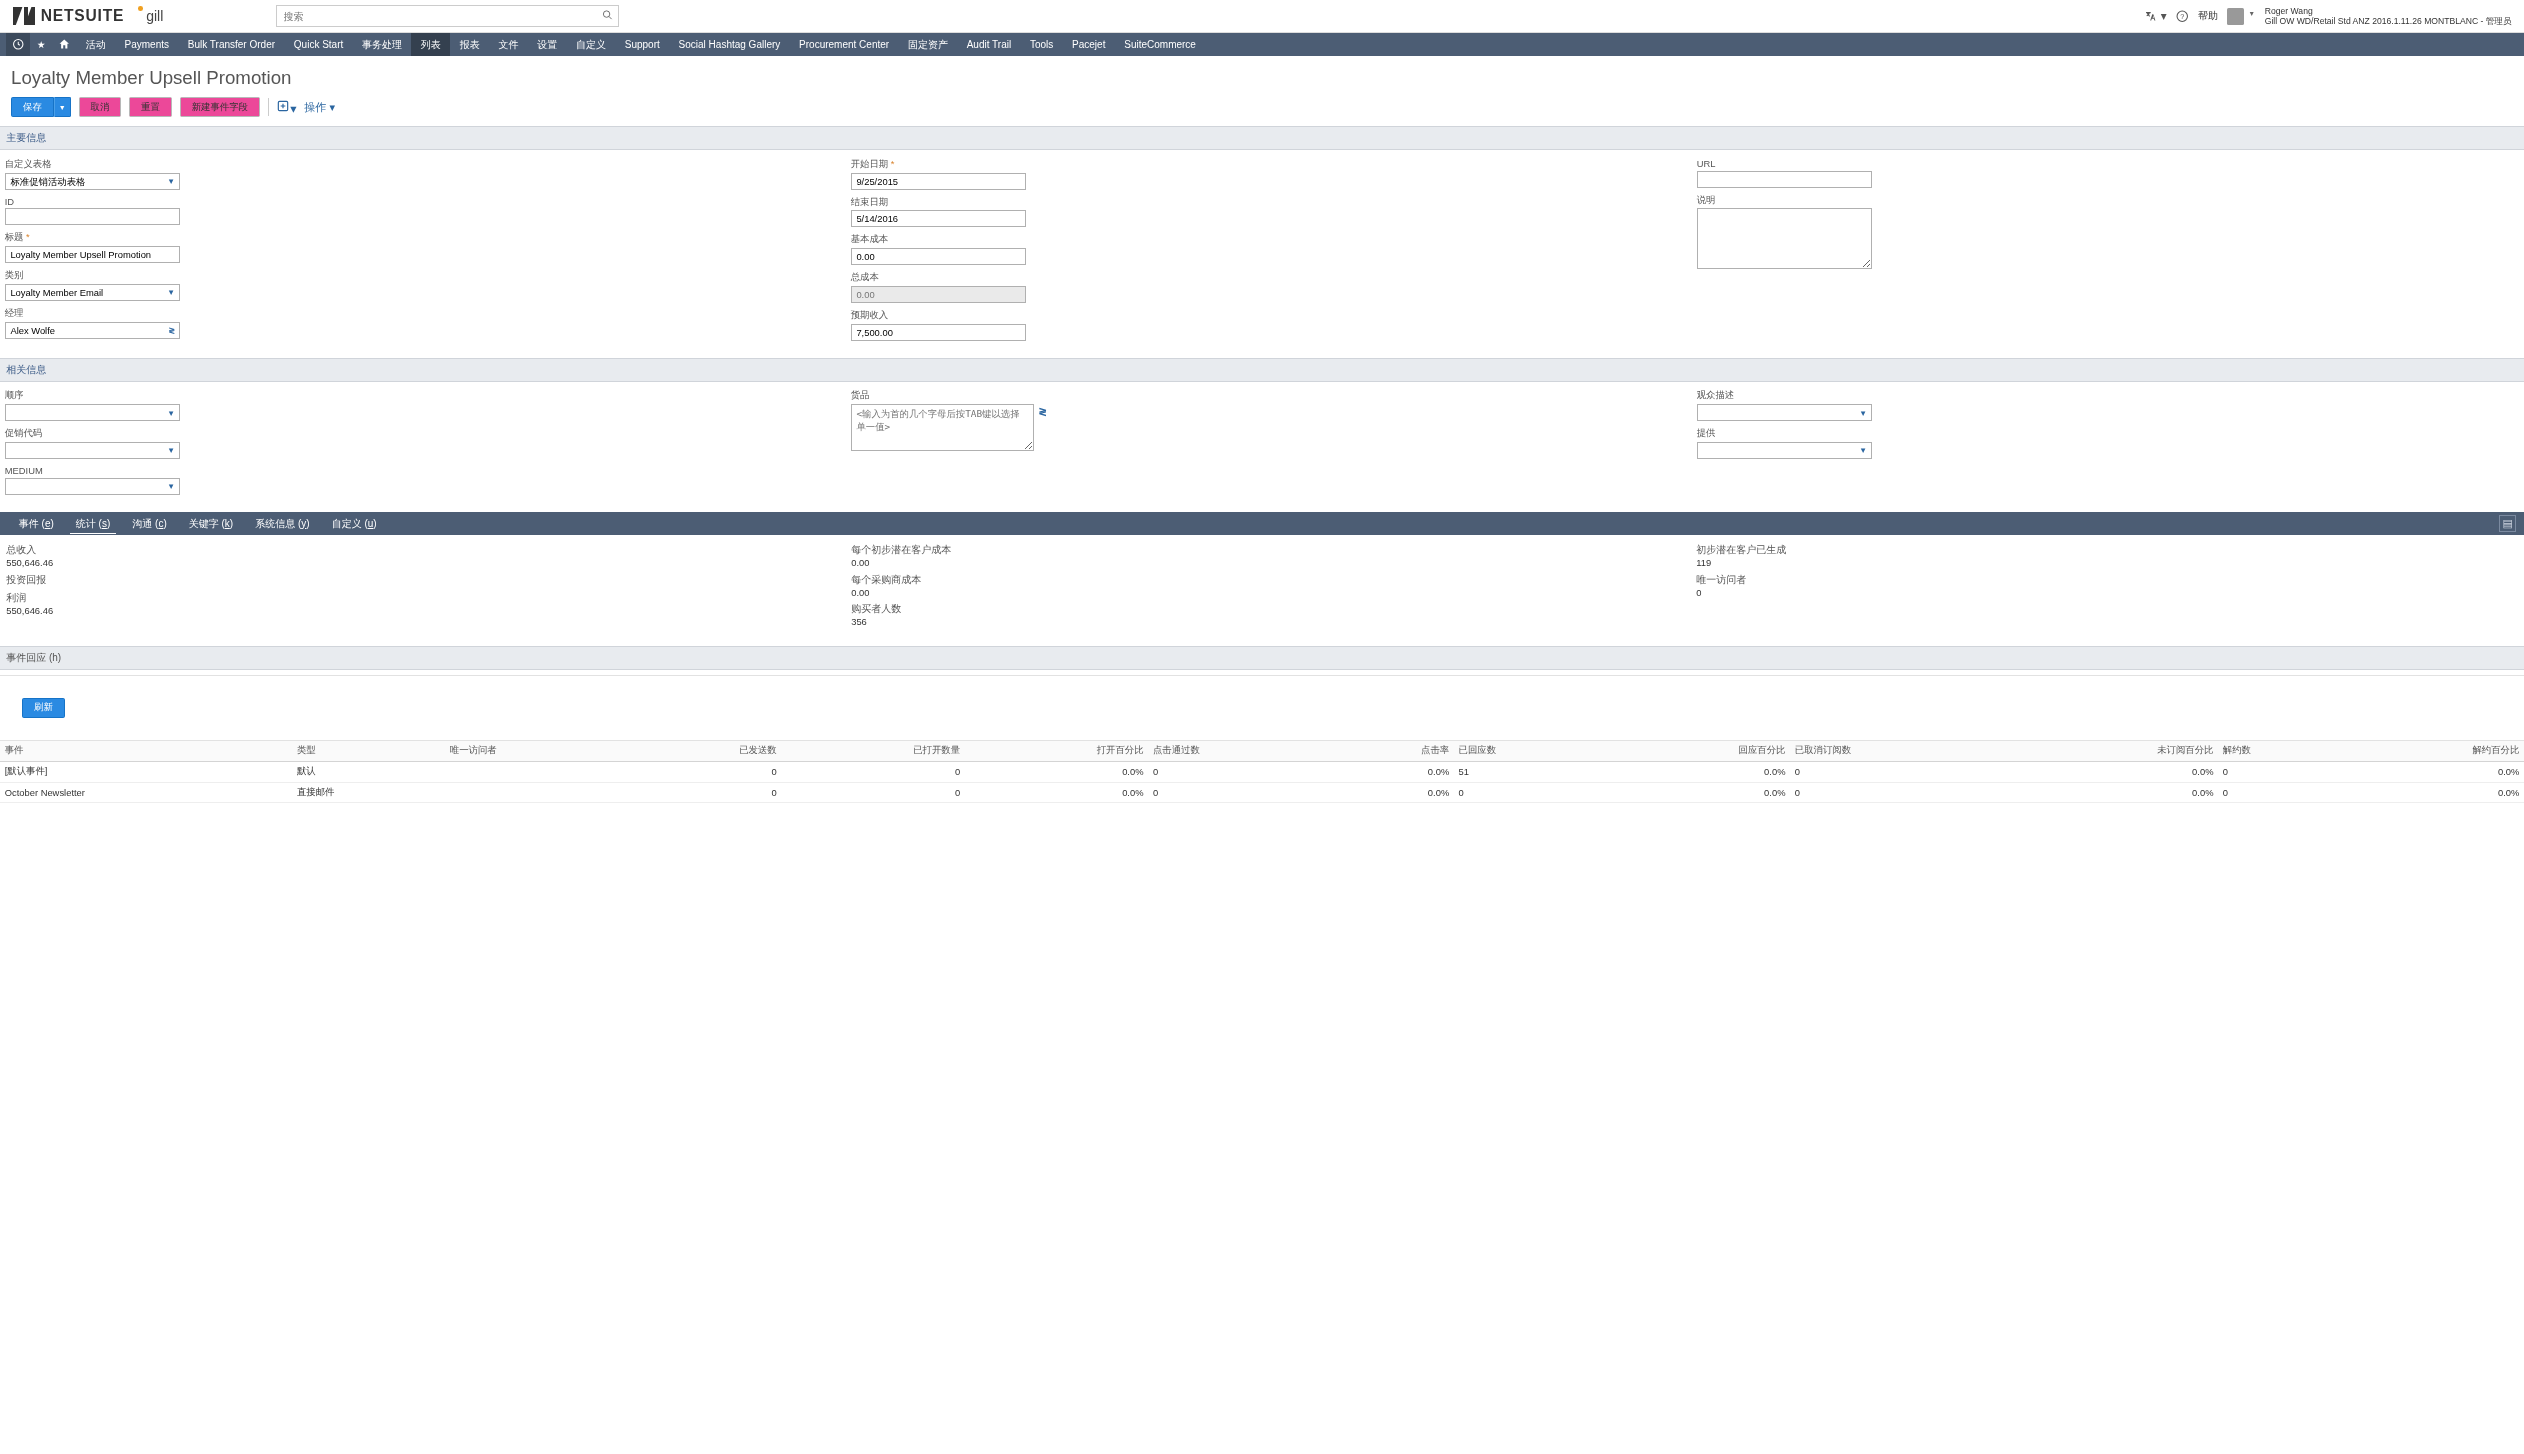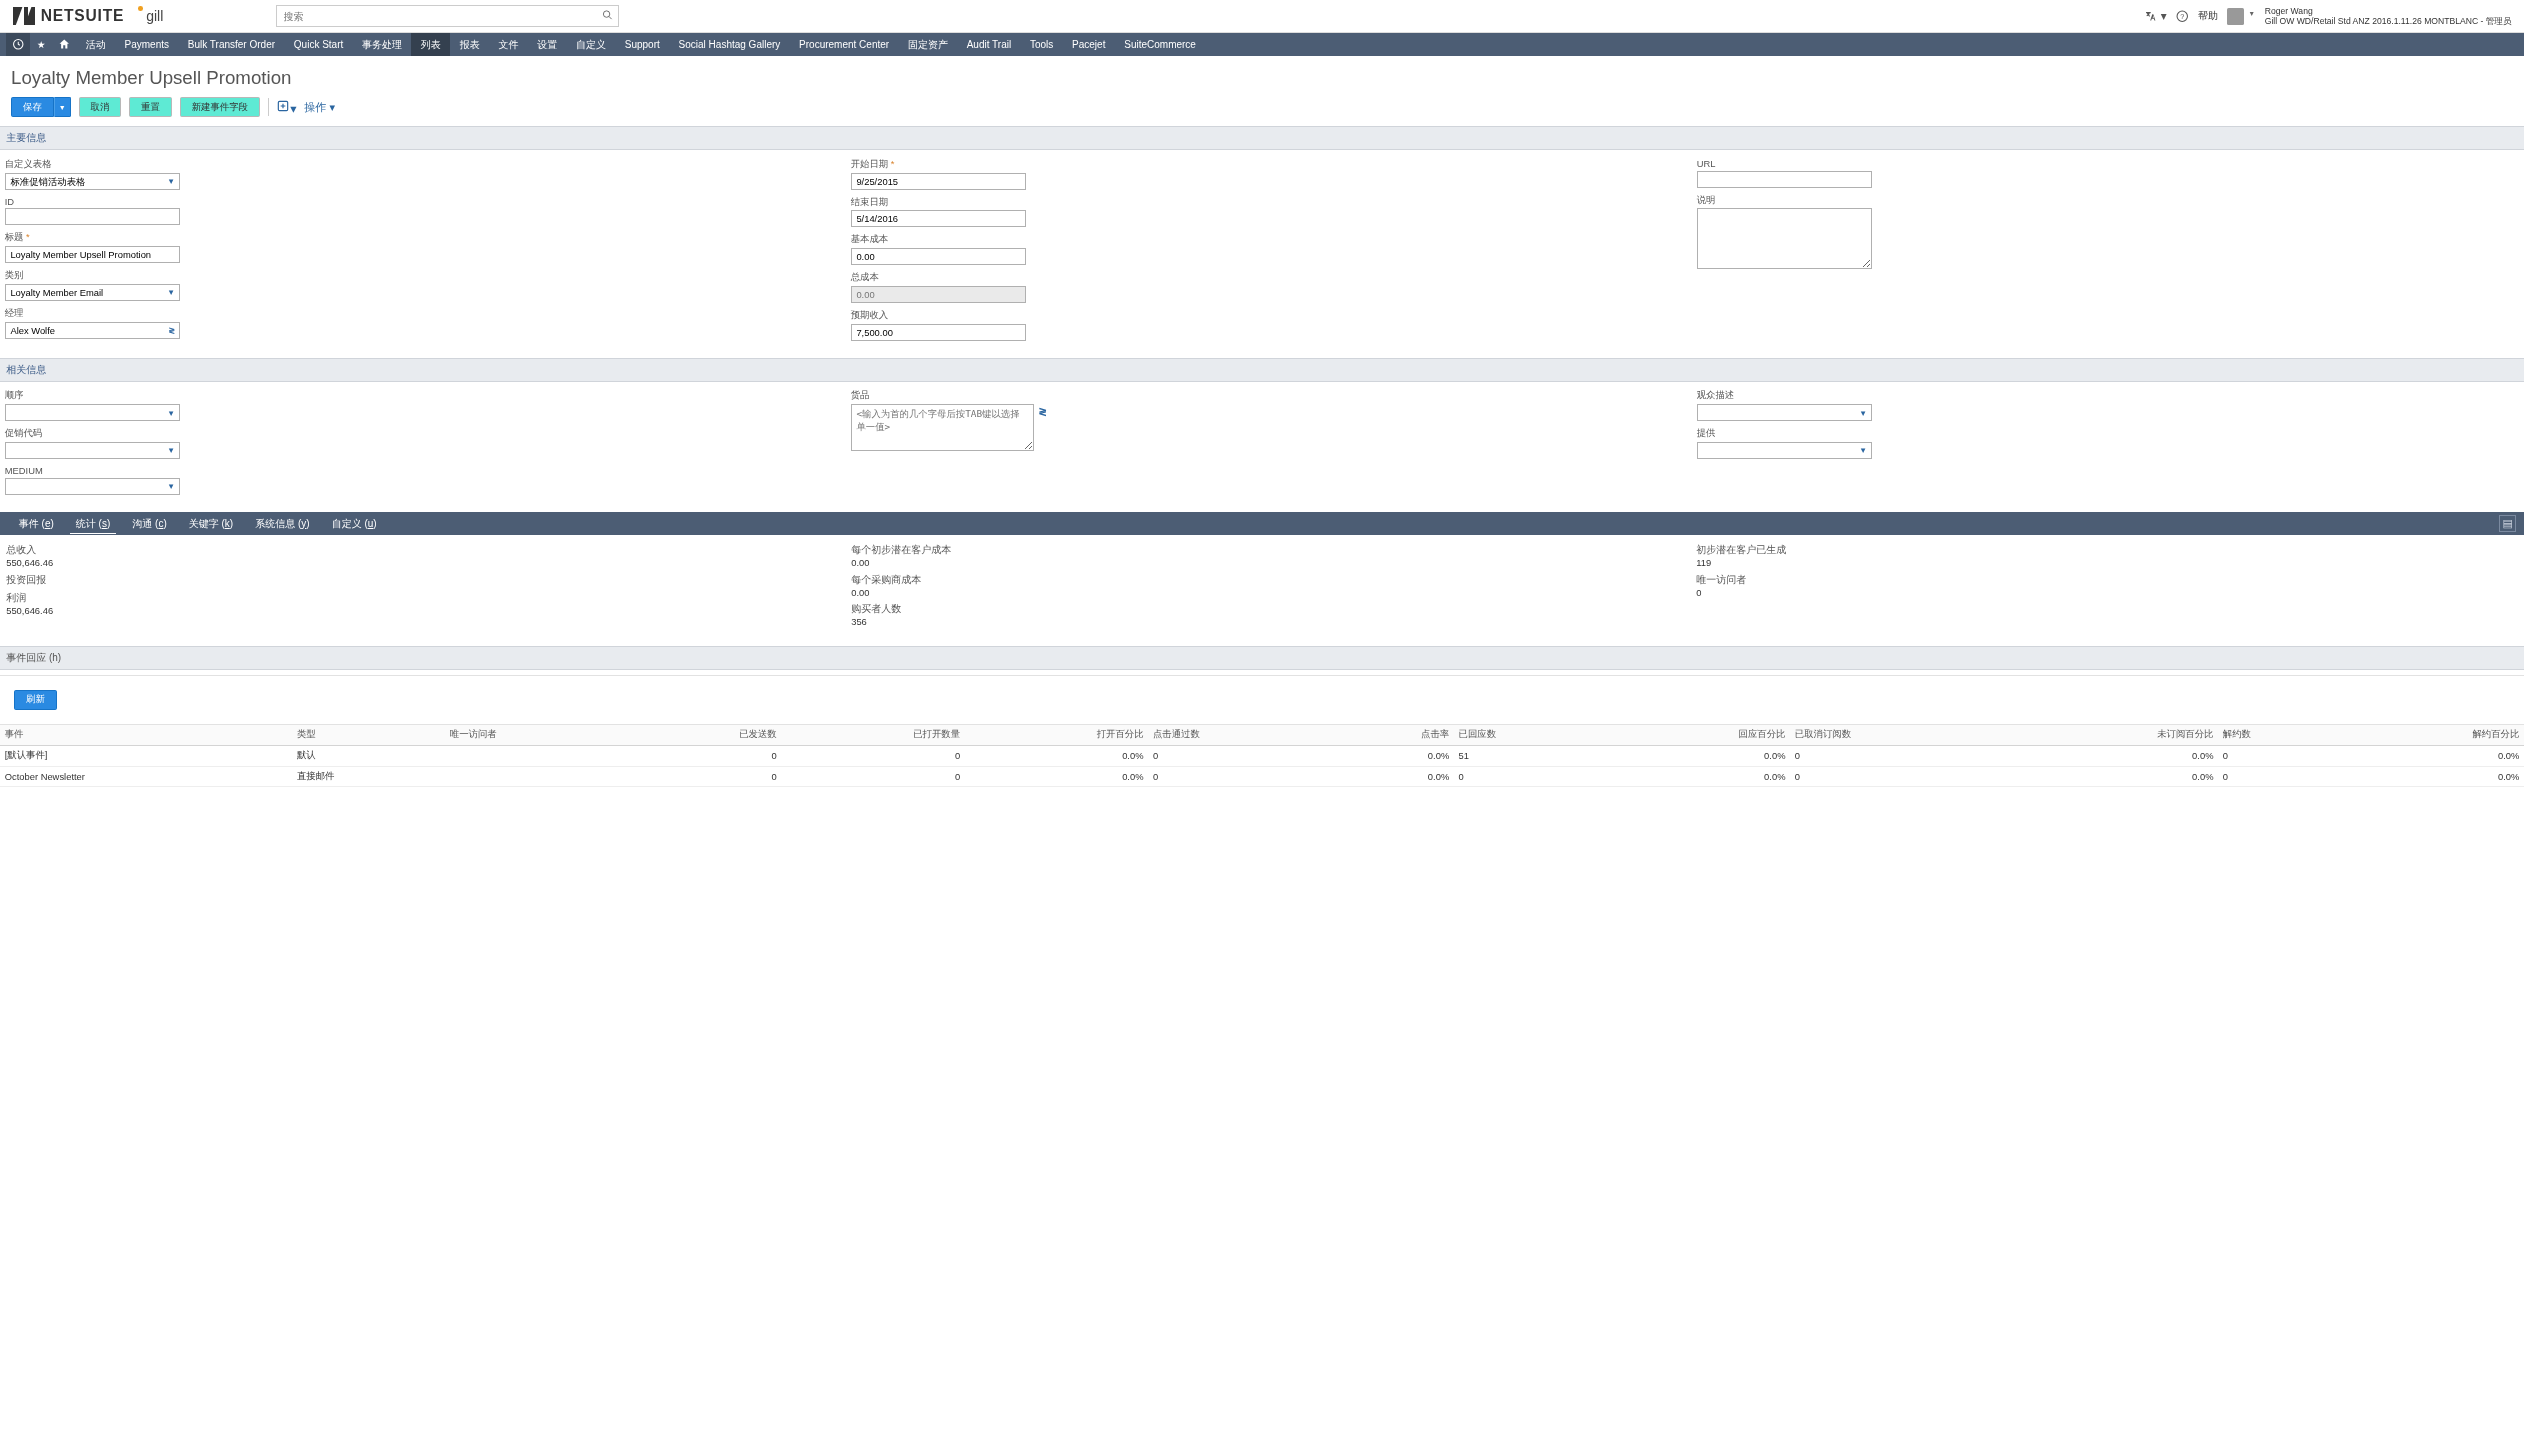--- a/index.html
+++ b/index.html
@@ -28,21 +28,21 @@
   .navbar { background:#4c5d74; height:23.4px; display:flex; align-items:center; padding:0 6.2px; }
   .nav-icon { width:23.4px; height:23.4px; display:flex; align-items:center; justify-content:center; color:#fff; cursor:pointer; background:#3c4a5c; margin-right:0; }
   .nav-icon.star, .nav-icon.home { background:transparent; }
   .nav-item { color:#fff; padding:0 9.4px; height:23.4px; line-height:23.4px; cursor:pointer; font-size:10px;text-align:right; }
   .nav-item.active { background:#34404f; }
   
   
   .page-body { padding: 6.2px 11px; }
   .page-title { font-size: 18.7px; font-weight: 300; color:#555; margin: 4.7px 0 7.8px; }
   .action-bar { display:flex; align-items:center; gap:7.8px; margin-bottom:3.1px; }
-  .btn { border:0.8px solid #b8b8b8; background:#5eead4; height:20px; padding:0 11px; font-size:9.4px; cursor:pointer; color:#333; border-radius:1.6px; }
+  .btn { border:0.8px solid #b8b8b8; background:#ec4899; height:20px; padding:0 11px; font-size:9.4px; cursor:pointer; color:#333; border-radius:1.6px; }
   .btn-primary { background:#2a8ae2; border-color:#1673c7; color:#fff; }
   .btn-split { display:flex; }
   .btn-split .btn-primary { border-radius:1.6px 0 0 1.6px; }
   .btn-caret { background:#2a8ae2; border:0.8px solid #1673c7; border-left:0.8px solid #4aa0ea; color:#fff; width:17px; height:20px; cursor:pointer; border-radius:0 1.6px 1.6px 0; display:flex;align-items:center;justify-content:center; font-size:7px;}
   .divider-v { width:0.8px; height:18.7px; background:#ccc; }
   .ops-link { color:#2a65a0; cursor:pointer; font-size:11px; display:flex; align-items:center; gap:3.1px;}
   .expand-ic { color:#2a65a0; cursor:pointer; font-size:12.5px; }
   
   
   .section-bar { background:#e8ebef; border-top:0.8px solid #d0d4da; border-bottom:0.8px solid #d0d4da; padding:3.9px 6.2px; color:#3a5a86; font-size:10px; }
@@ -72,21 +72,21 @@
   .subtabs .right { margin-left:auto; }
   .grid-icn { width:17px; height:17px; border:0.8px solid #7b8aa0; display:flex; align-items:center; justify-content:center; color:#cdd4df; cursor:pointer; font-size:11px;}
   
   
   .stats { display:grid; grid-template-columns:1fr 1fr 1fr; gap:4.7px 23.4px; padding:7.8px 6.2px 11px; }
   .stat-lbl { color:#555; font-size:10px; }
   .stat-val { color:#333; font-size:9.4px; margin-bottom:4.7px; }
   
   
   .sub-hdr { background:#e8ebef; border-top:0.8px solid #d0d4da; border-bottom:0.8px solid #d0d4da; padding:3.9px 6.2px; color:#555; font-size:10px; margin-top:3.1px; }
-  .refresh-row { padding:14px; border-bottom:0.8px solid #e2e2e2; border-top:0.8px solid #e2e2e2; margin-top:4.7px;}
+  .refresh-row { padding:22px; border-bottom:0.8px solid #e2e2e2; border-top:0.8px solid #e2e2e2; margin-top:4.7px;}
   
   
   table.tbl { width:100%; border-collapse:collapse; font-size:9.4px; }
   table.tbl th { text-align:left; color:#555; font-weight:normal; padding:3.9px 4.7px; border-bottom:0.8px solid #d4d4d4; background:#fafafa; }
   table.tbl th.r, table.tbl td.r { text-align:right; }
   table.tbl td { padding:3.1px 4.7px; border-bottom:0.8px solid #eee; color:#333; }
 </style>
 </head>
 <body>
 

